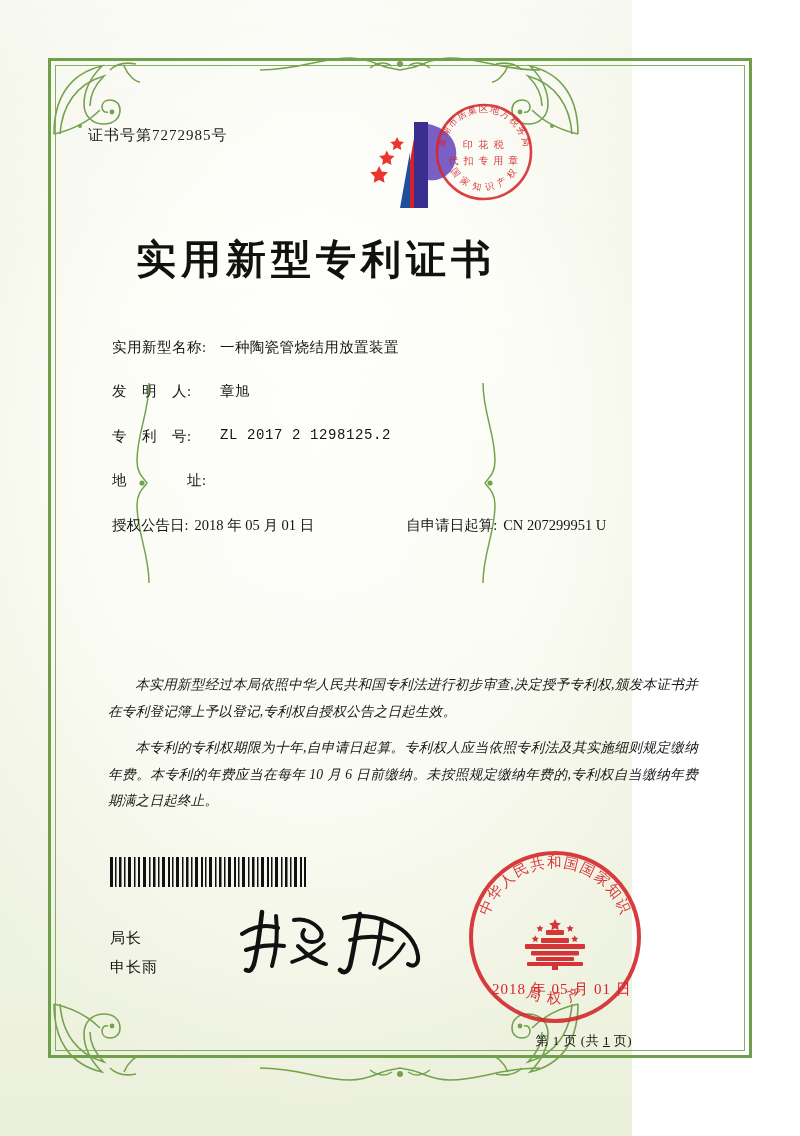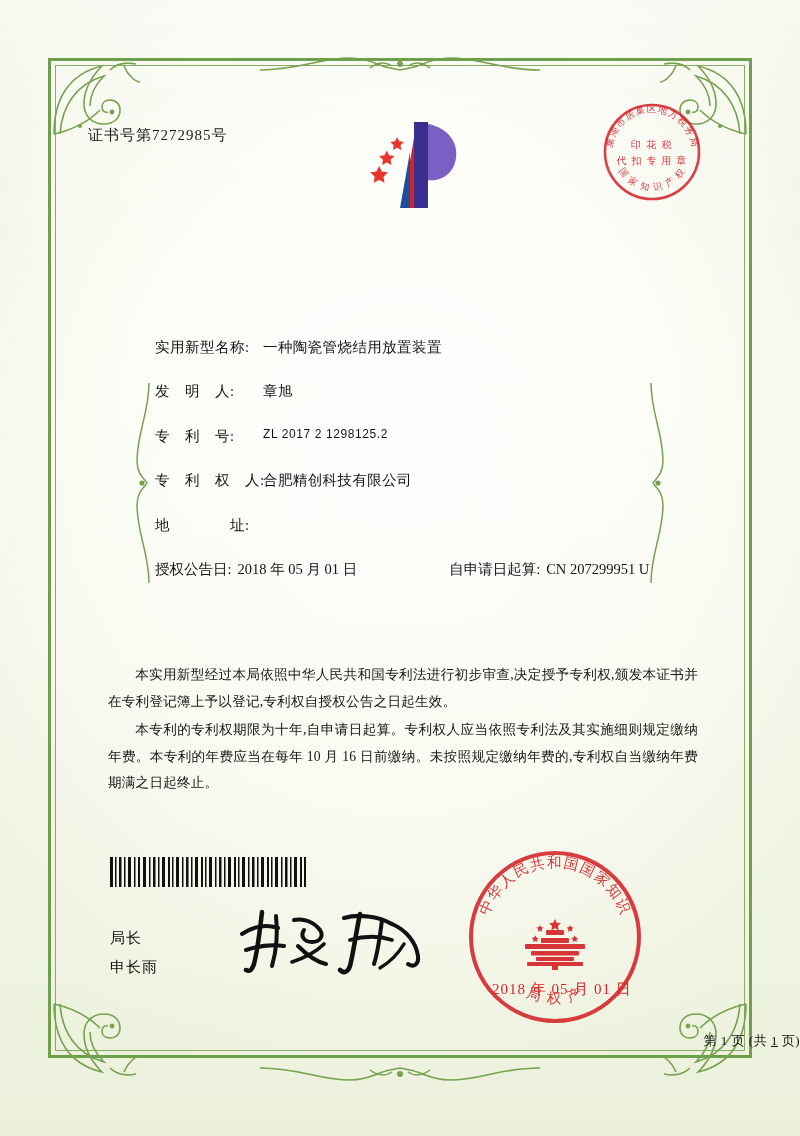--- a/index.html
+++ b/index.html
@@ -12,21 +12,21 @@
     height: 1136px;
     font-family: "Liberation Serif", "DejaVu Serif", serif;
     position: relative;
     overflow: hidden;
   }
 
   
   .page {
     position: absolute;
     left: 0; top: 0;
-    width: 800px;
+    width: 632px;
     height: 1136px;
     background:
       radial-gradient(ellipse 70% 55% at 50% 42%, #ffffff 0%, #fdfdf8 52%, #f6f7ec 78%, #eef2e0 100%);
   }
   .paper-tex {
     position: absolute;
     inset: 0;
     background:
       linear-gradient(180deg, rgba(255,255,255,0.55) 0%, rgba(255,255,255,0) 22%, rgba(240,244,226,0.35) 85%, rgba(232,238,214,0.5) 100%);
     pointer-events: none;
@@ -108,40 +108,39 @@
   }
 
   
   .fields {
     position: absolute;
     left: 112px; top: 336px;
     width: 580px;
     font-size: 14.5px;
     color: #141414;
     line-height: 1.55;
-    margin-left: 43px;
   }
   .frow {
     display: flex;
     align-items: flex-start;
     margin-bottom: 22px;
   }
   .flabel {
     width: 108px;
     flex: 0 0 108px;
     letter-spacing: 0.5px;
     white-space: pre;
   }
   .fvalue {
     flex: 1;
     letter-spacing: 0.4px;
   }
   .fvalue.mono {
-    font-family: Liberation Sans, sans-serif;
-    font-size: 12px;
+    font-family: Liberation Mono, monospace;
+    font-size: 14px;
     letter-spacing: 0.6px;
   }
   .frow.addr .fvalue { line-height: 1.75; }
   .frow.two-col { margin-bottom: 14px; align-items: center; }
   .frow.two-col .seg {
     display: flex;
     align-items: baseline;
   }
   .frow.two-col .seg.right { margin-left: 92px; }
   .frow.two-col .seg .lab { white-space: pre; }
@@ -151,21 +150,21 @@
   .body-text {
     position: absolute;
     left: 108px; top: 662px;
     width: 590px;
     font-size: 13.6px;
     line-height: 1.95;
     color: #161616;
     text-align: justify;
     letter-spacing: 0.2px;
   }
-  .body-text p { margin: 0 0 2px 0; text-indent: 2em; }
+  .body-text p { margin: 10px 0 2px 0; text-indent: 2em; font-style: italic; }
 
   
   .barcode {
     position: absolute;
     left: 110px; top: 857px;
     width: 196px; height: 30px;
   }
   .barcode svg { display: block; }
 
   
@@ -322,56 +321,53 @@
         <textPath href="#arcTop" startOffset="50%" text-anchor="middle">巢湖市居巢区地方税务局</textPath>
       </text>
       <text font-size="9" fill="#d5272b" opacity="0.9" font-family="'Liberation Serif',serif" letter-spacing="1.4">
         <textPath href="#arcBot" startOffset="50%" text-anchor="middle">国 家 知 识 产 权</textPath>
       </text>
       <text x="56" y="52" font-size="10" fill="#d5272b" opacity="0.92" text-anchor="middle" font-family="'Liberation Serif',serif" letter-spacing="1.5">印 花 税</text>
       <text x="56" y="68" font-size="10" fill="#d5272b" opacity="0.92" text-anchor="middle" font-family="'Liberation Serif',serif" letter-spacing="1.2">代 扣 专 用 章</text>
     </svg>
   </div>
 
+  <div class="doc-title">实用新型专利证书</div>
 
   <div class="fields">
     <div class="frow">
       <div class="flabel">实用新型名称:</div>
       <div class="fvalue">一种陶瓷管烧结用放置装置</div>
     </div>
     <div class="frow">
       <div class="flabel">发　明　人:</div>
       <div class="fvalue">章旭</div>
     </div>
     <div class="frow">
       <div class="flabel">专　利　号:</div>
       <div class="fvalue mono">ZL 2017 2 1298125.2</div>
-    </div>
-    <div class="frow">
-      <div class="flabel">专　利　权　人:</div>
-      <div class="fvalue">合肥精创科技有限公司</div>
     </div>
     <div class="frow addr">
       <div class="flabel">地　　　　址:</div>
     </div>
     <div class="frow two-col">
       <div class="seg">
         <span class="lab">授权公告日:</span>
         <span class="val">2018 年 05 月 01 日</span>
       </div>
       <div class="seg right">
         <span class="lab">自申请日起算:</span>
         <span class="val">CN 207299951 U</span>
       </div>
     </div>
   </div>
 
   <div class="body-text">
     <p>本实用新型经过本局依照中华人民共和国专利法进行初步审查,决定授予专利权,颁发本证书并在专利登记簿上予以登记,专利权自授权公告之日起生效。</p>
-    <p>本专利的专利权期限为十年,自申请日起算。专利权人应当依照专利法及其实施细则规定缴纳年费。本专利的年费应当在每年 10 月 16 日前缴纳。未按照规定缴纳年费的,专利权自当缴纳年费期满之日起终止。</p>
+    <p>本专利的专利权期限为十年,自申请日起算。专利权人应当依照专利法及其实施细则规定缴纳年费。本专利的年费应当在每年 10 月 6 日前缴纳。未按照规定缴纳年费的,专利权自当缴纳年费期满之日起终止。</p>
   </div>
 
   <div class="barcode">
     <svg viewBox="0 0 196 30" preserveAspectRatio="none">
       <g fill="#111">
         <rect x="0" y="0" width="3" height="30"></rect>
           <rect x="5" y="0" width="1.5" height="30"></rect>
         <rect x="9" y="0" width="2.5" height="30"></rect>
           <rect x="14" y="0" width="1.5" height="30"></rect>
         <rect x="18" y="0" width="3" height="30"></rect>

